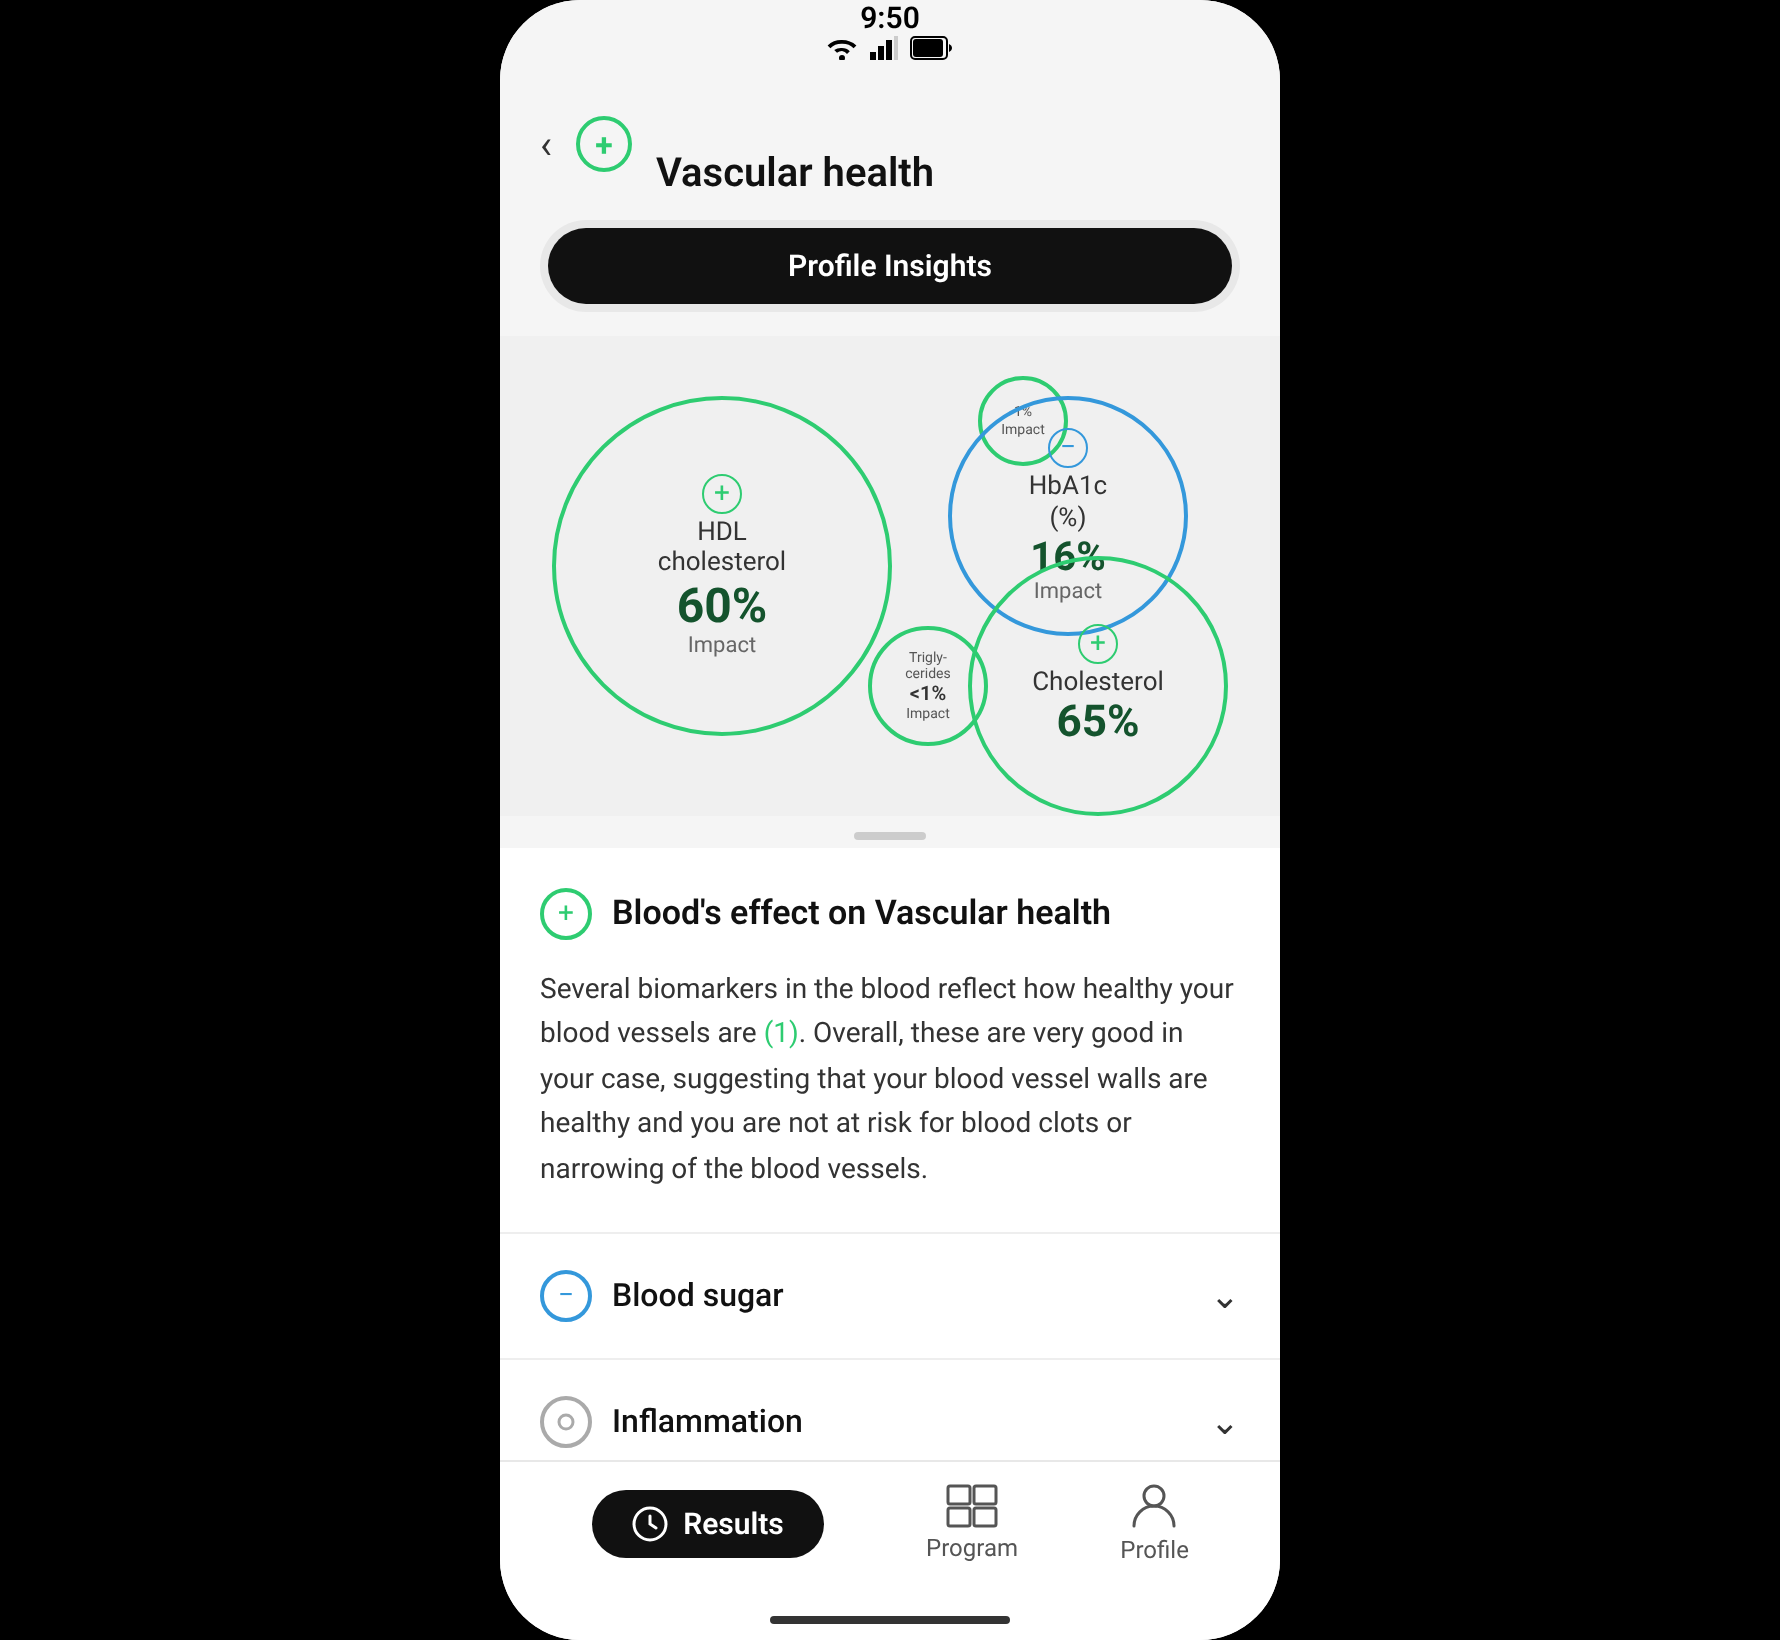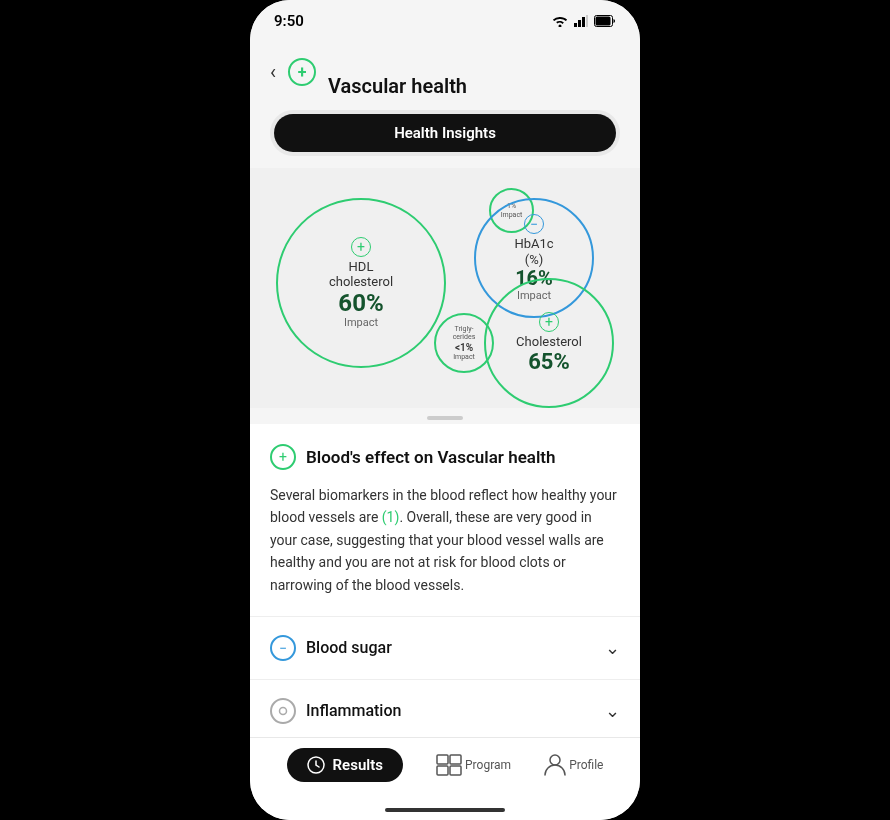--- a/index.html
+++ b/index.html
@@ -23,22 +23,23 @@
       display: flex;
       flex-direction: column;
     }
 
     
     .status-bar {
       background: #f5f5f5;
       display: flex;
       justify-content: space-between;
       align-items: center;
-      padding: 12px 24px 8px;
+      padding: 0 24px 8px;
       flex-shrink: 0;
+      flex-direction: column;
     }
 
     .status-time {
       font-size: 15px;
       font-weight: 600;
       color: #000;
     }
 
     .status-icons {
       display: flex;
@@ -380,21 +381,21 @@
     }
 
     .nav-item.active-nav .nav-label {
       color: #fff;
       font-size: 15px;
       font-weight: 600;
     }
 
     .nav-item.inactive-nav .nav-icon-wrap {
       display: flex;
-      flex-direction: row;
+      flex-direction: column;
       align-items: center;
       gap: 3px;
     }
 
     .nav-item.inactive-nav .nav-label {
       font-size: 12px;
       color: #555;
     }
 
     
@@ -440,21 +441,21 @@
     </div>
   </div>
 
   <div class="header">
     <span class="back-arrow">‹</span>
     <div class="header-icon">+</div>
     <span class="header-title">Vascular health</span>
   </div>
 
   <div class="tabs">
-    <div class="tab active">Health Insights</div>
+    <div class="tab active">Profile Insights</div>
   </div>
 
   <div class="scroll-content">
 
     <div class="chart-area">
       <div class="bubble-container">
 
         <div class="bubble bubble-small-top">
           <span class="small-bubble-label">1%</span>
           <span class="small-bubble-label">Impact</span>

